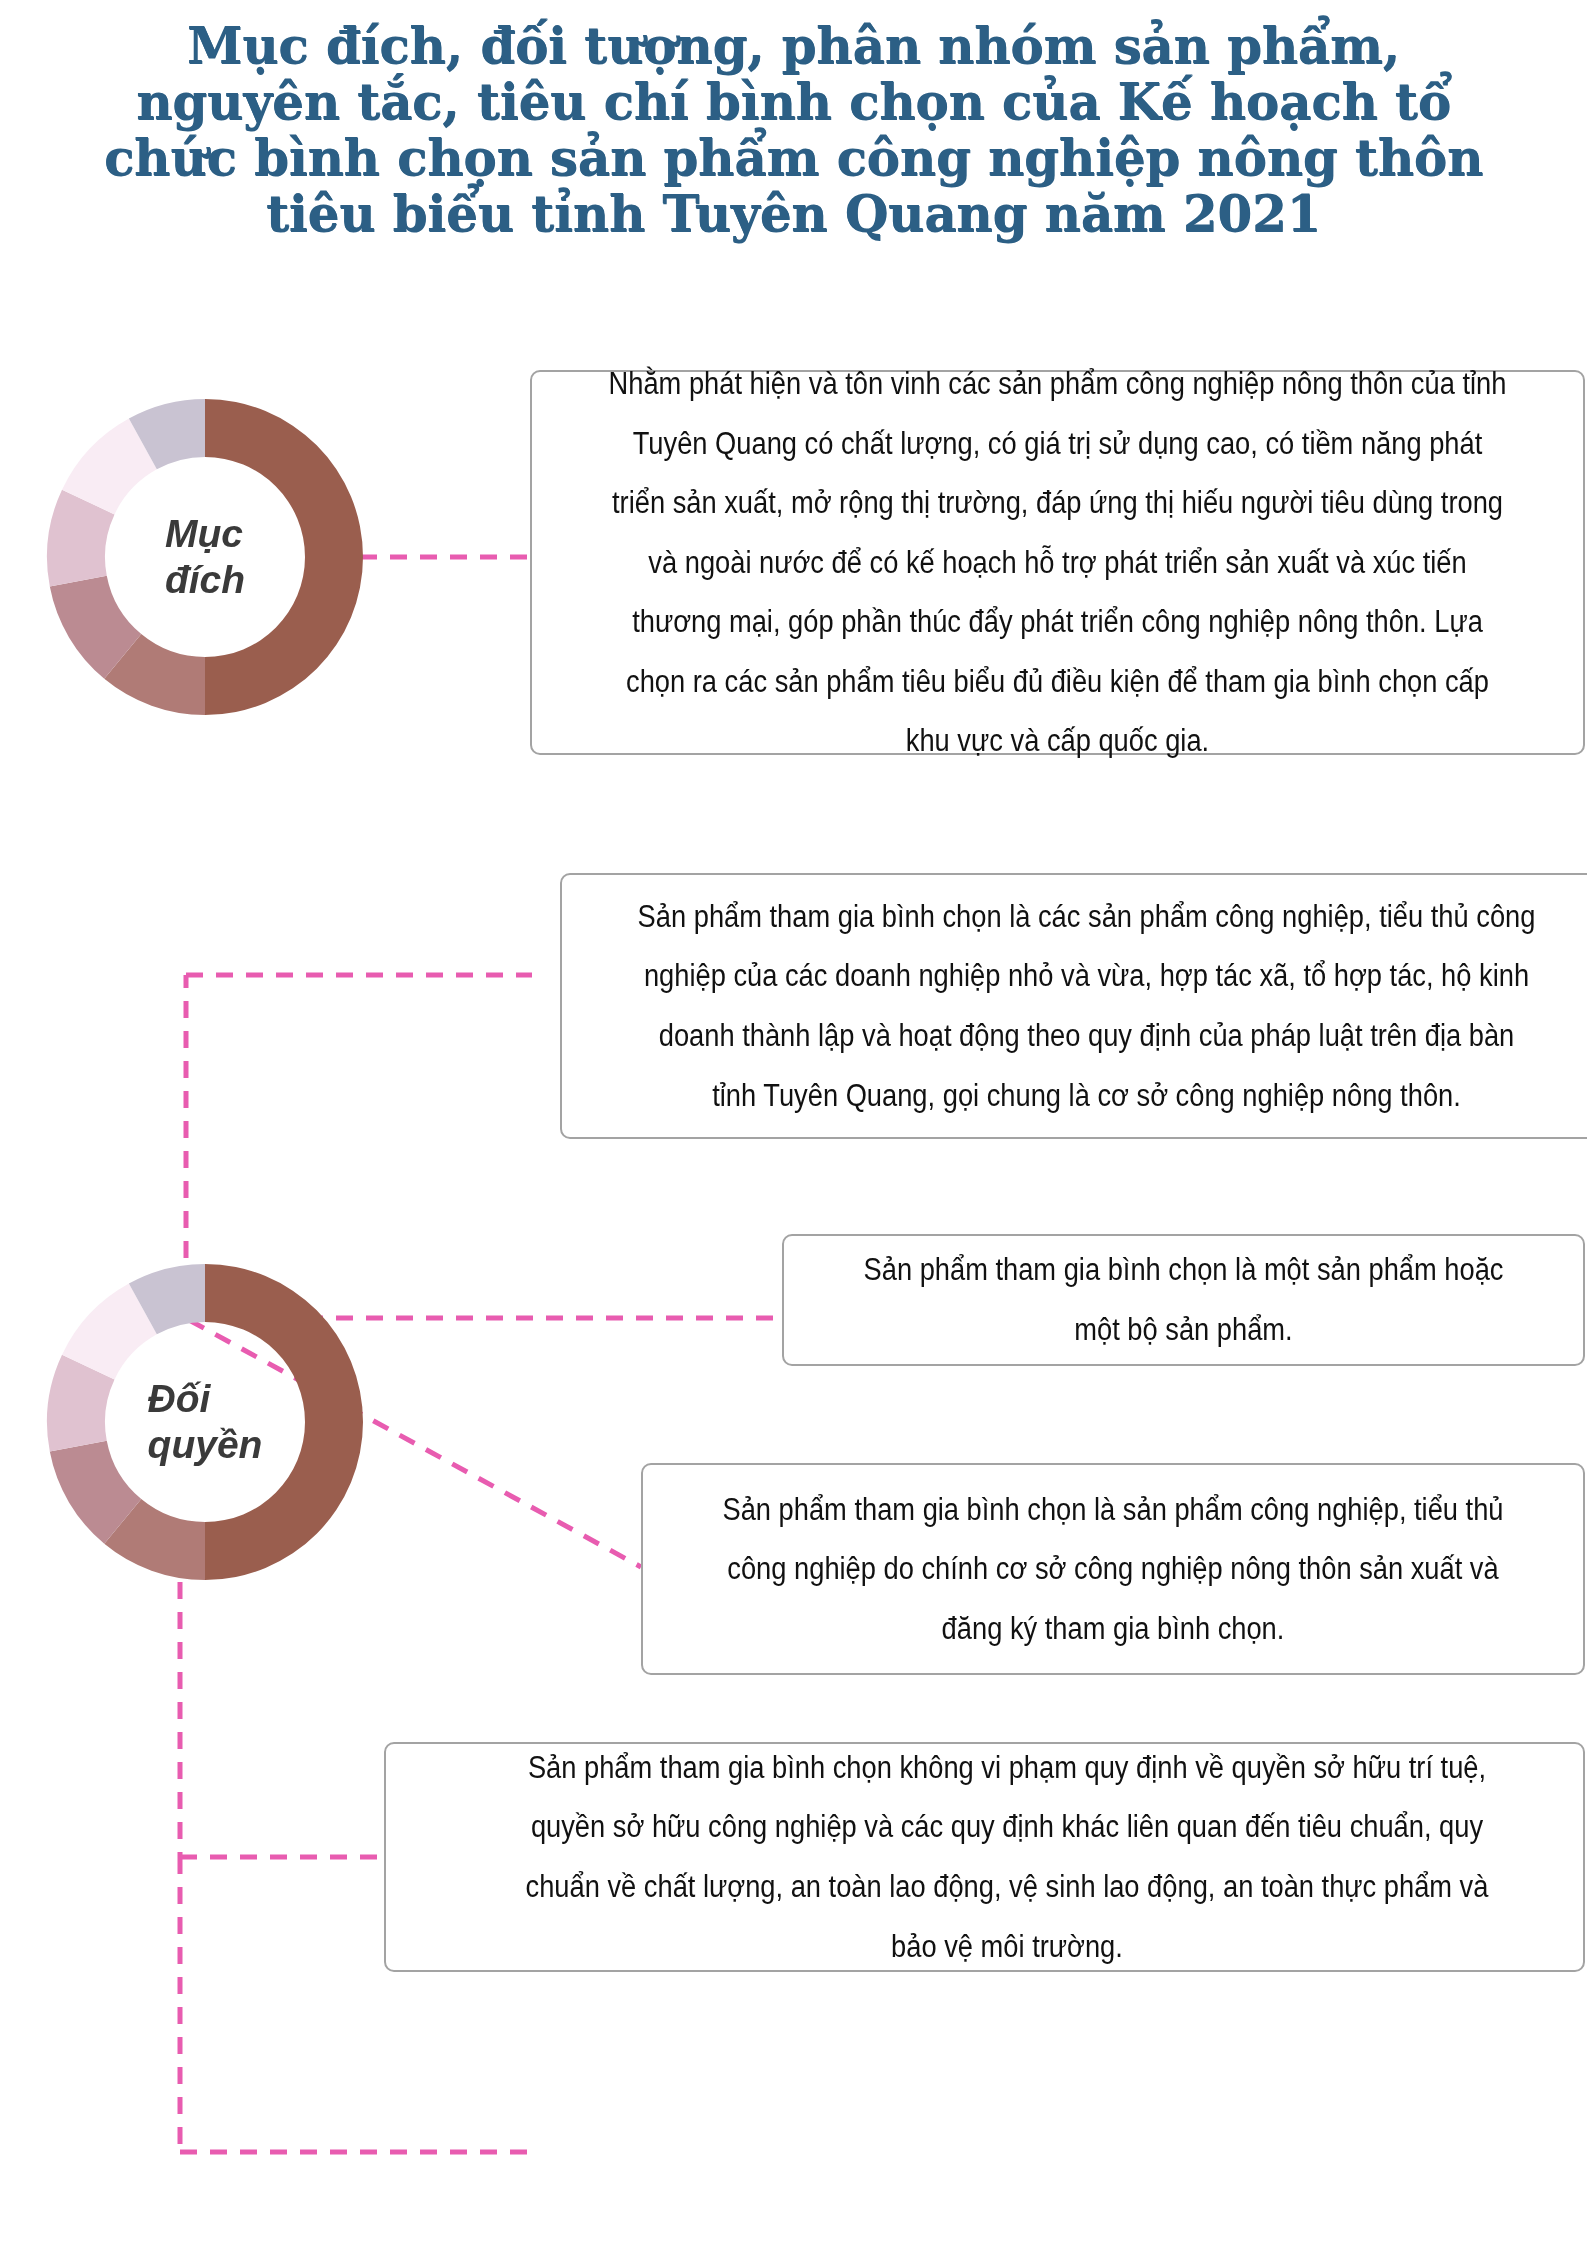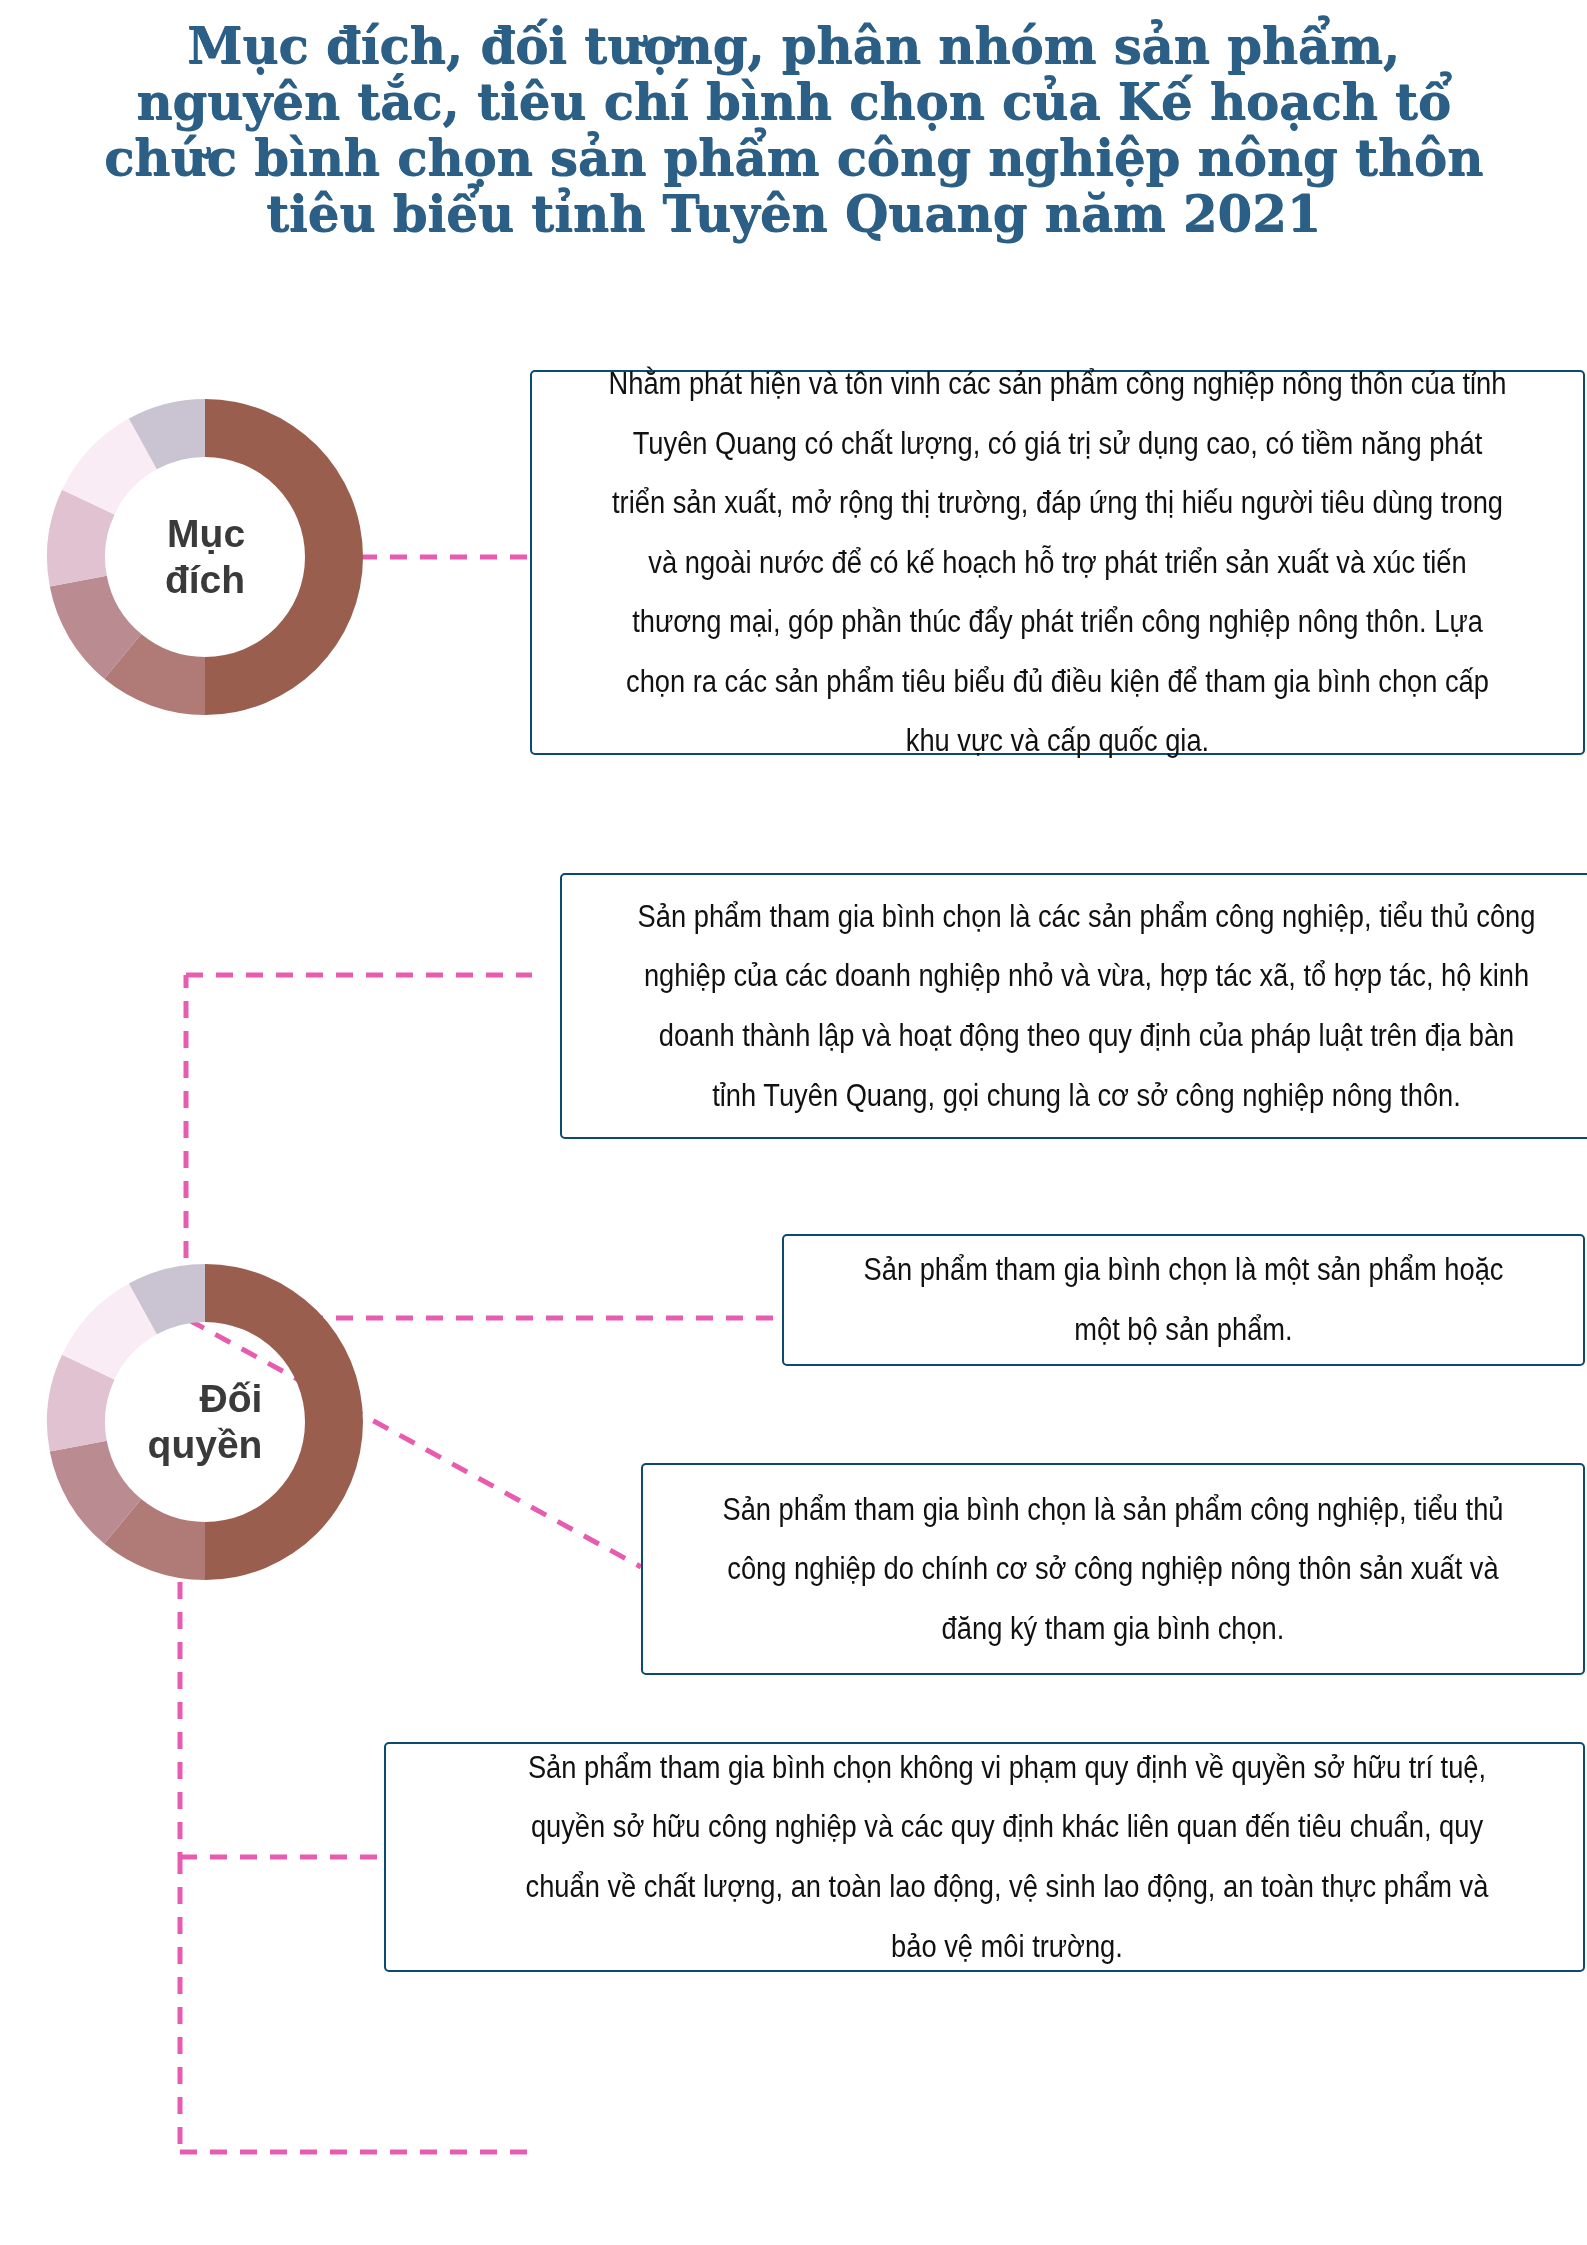--- a/index.html
+++ b/index.html
@@ -26,35 +26,36 @@
   }
 
   
   #connectors{position:absolute;left:0;top:0;width:1587px;height:2245px;pointer-events:none;}
   .donut-svg{position:absolute;}
 
   
   .donut-label{
     position:absolute;
     display:flex;align-items:center;justify-content:center;
-    text-align:right;
+    text-align:left;
     font-family:"Liberation Sans", sans-serif;
     font-weight:bold;
     font-size:39px;
     line-height:1.18;
     color:#3a3a3a;
     white-space:pre-line;
+    font-style:italic;
   }
 
   
   .tbox{
     position:absolute;
     background:#ffffff;
-    border:2px solid #0c4a6e;
-    border-radius:5px;
+    border:2px solid #a3a3a3;
+    border-radius:10px;
     box-sizing:border-box;
     display:flex;align-items:center;justify-content:center;
   }
   .tbox p{
     margin:0;
     width:100%;
     text-align:center;
     font-family:"Liberation Sans Narrow","Liberation Sans", sans-serif;
     font-size:31px;
     line-height:1.92;

